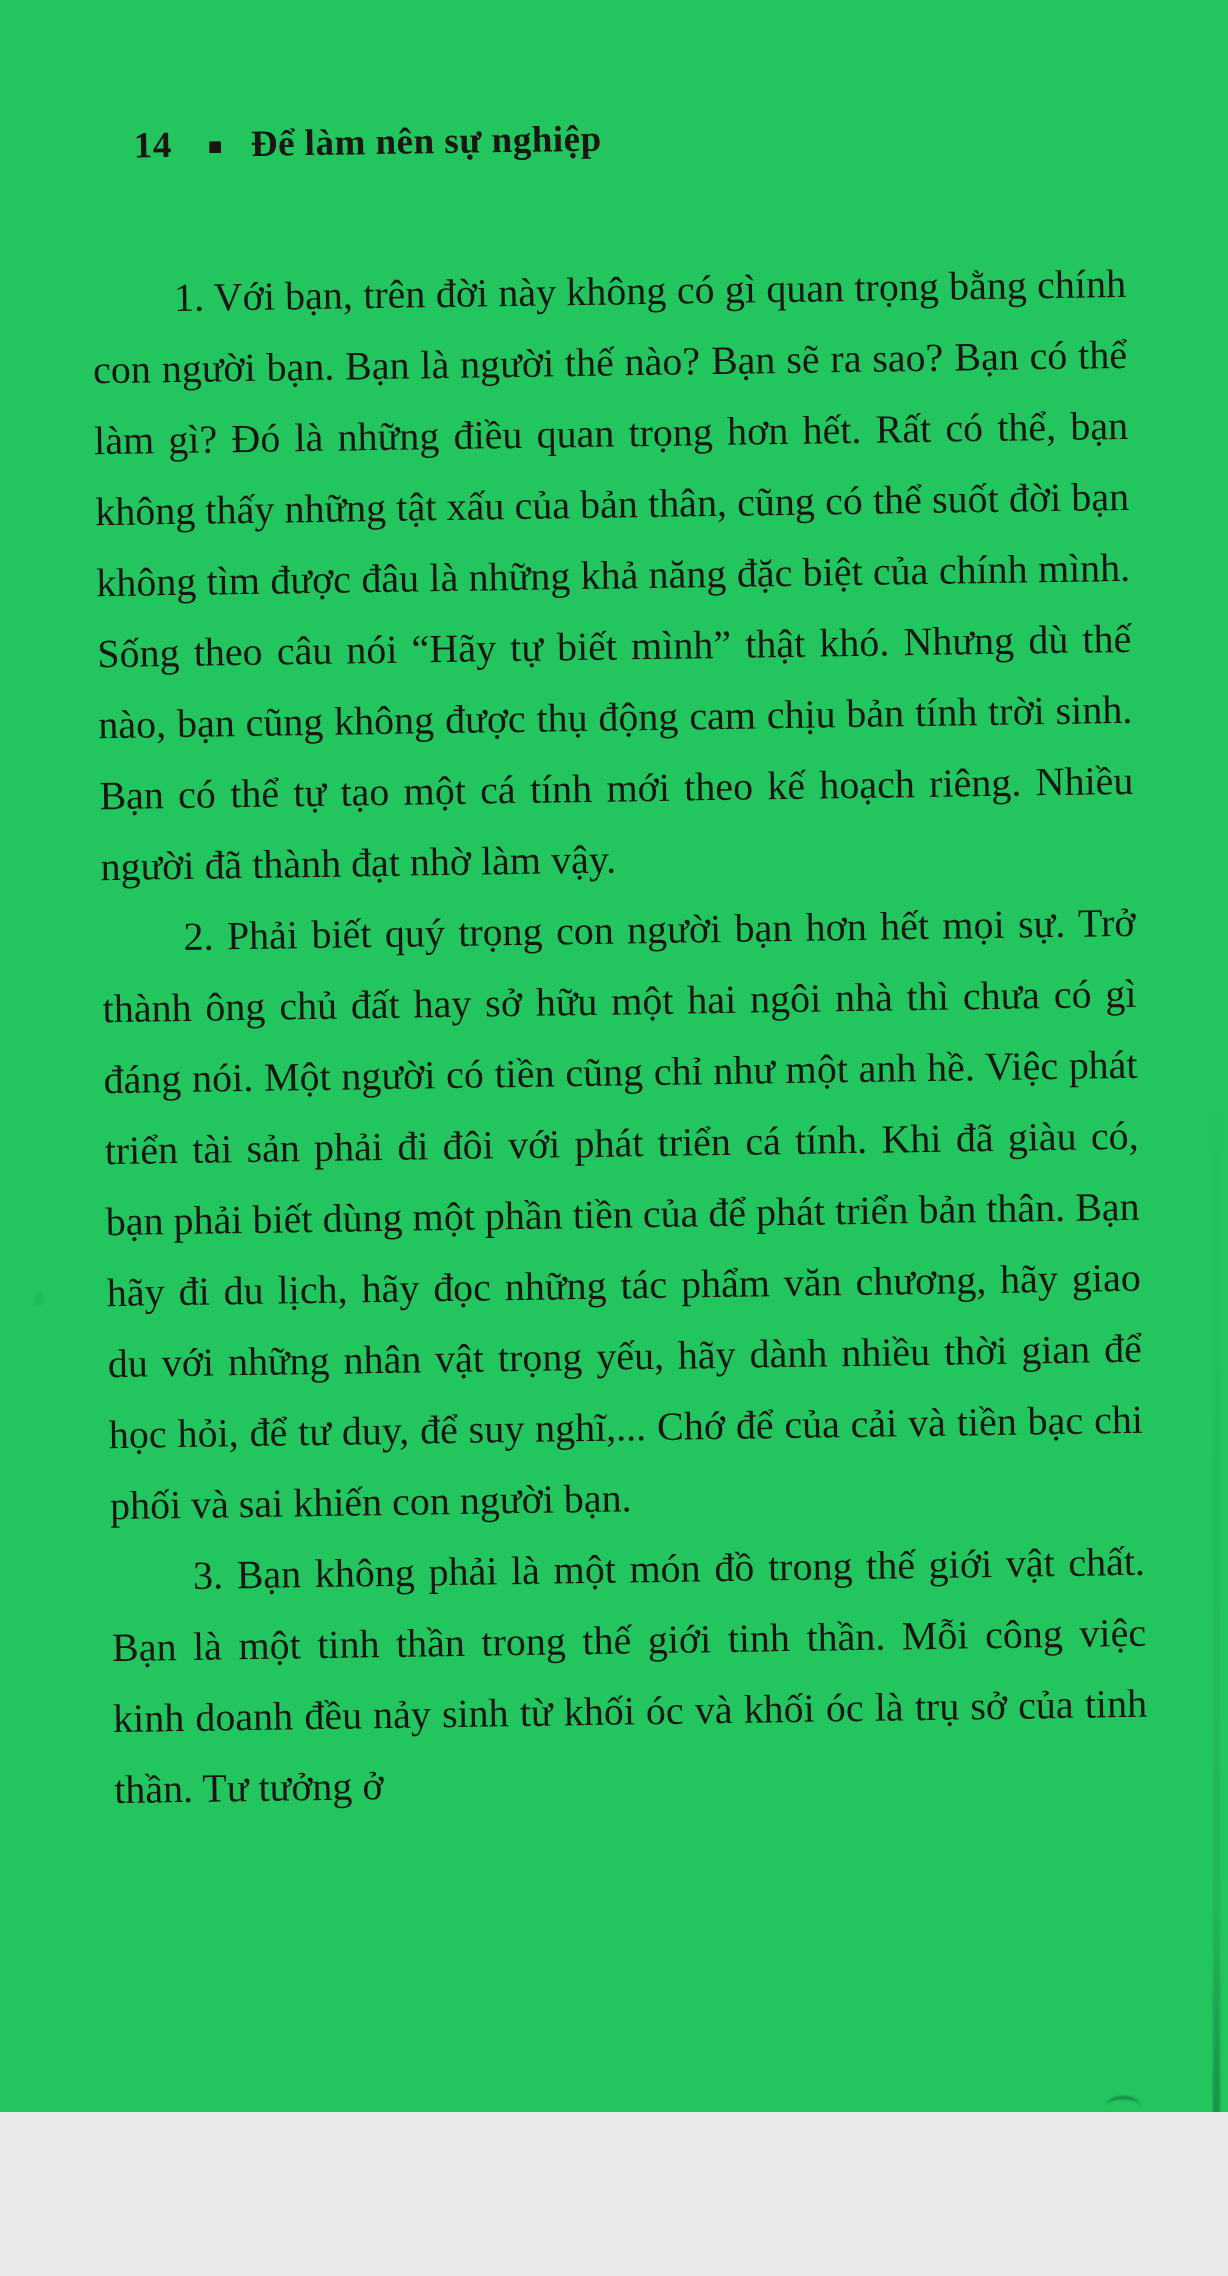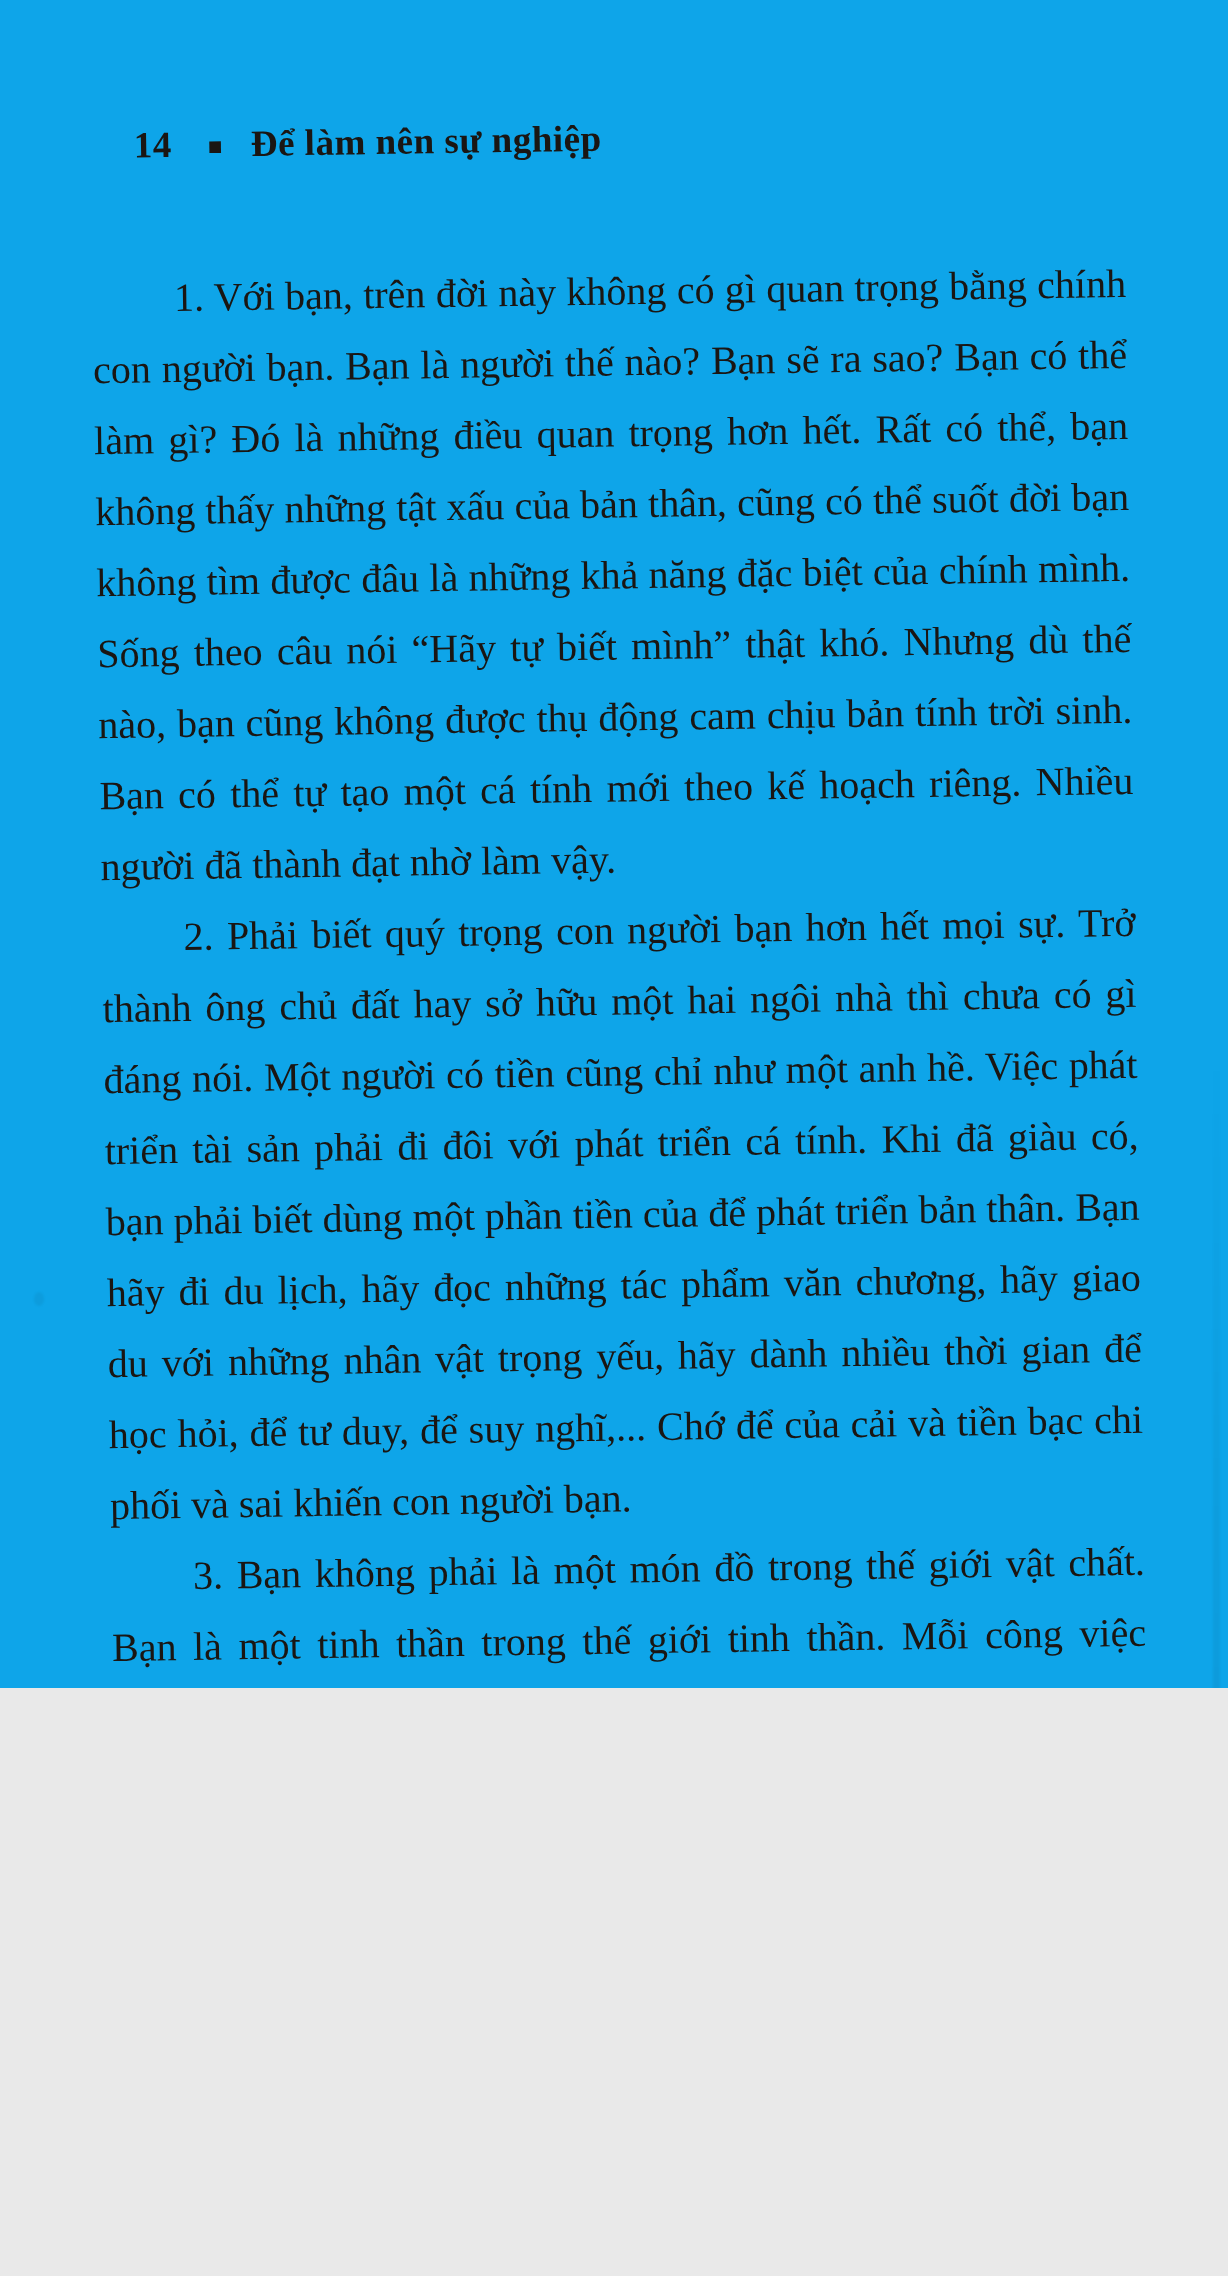--- a/index.html
+++ b/index.html
@@ -3,23 +3,23 @@
 <meta charset="utf-8">
 <style>
   html, body {
     margin: 0;
     padding: 0;
     background: #e9e9e9;
   }
   .page {
     position: relative;
     width: 1228px;
-    height: 1688px;
+    height: 2112px;
     margin: 0 auto;
-    background: #0ea5e9;
+    background: #22c55e;
     overflow: hidden;
     font-family: "Liberation Serif", "DejaVu Serif", serif;
     color: #1a1613;
   }
   .page-content {
     position: absolute;
     top: 0;
     left: 0;
     width: 100%;
     transform: rotate(-0.85deg);

